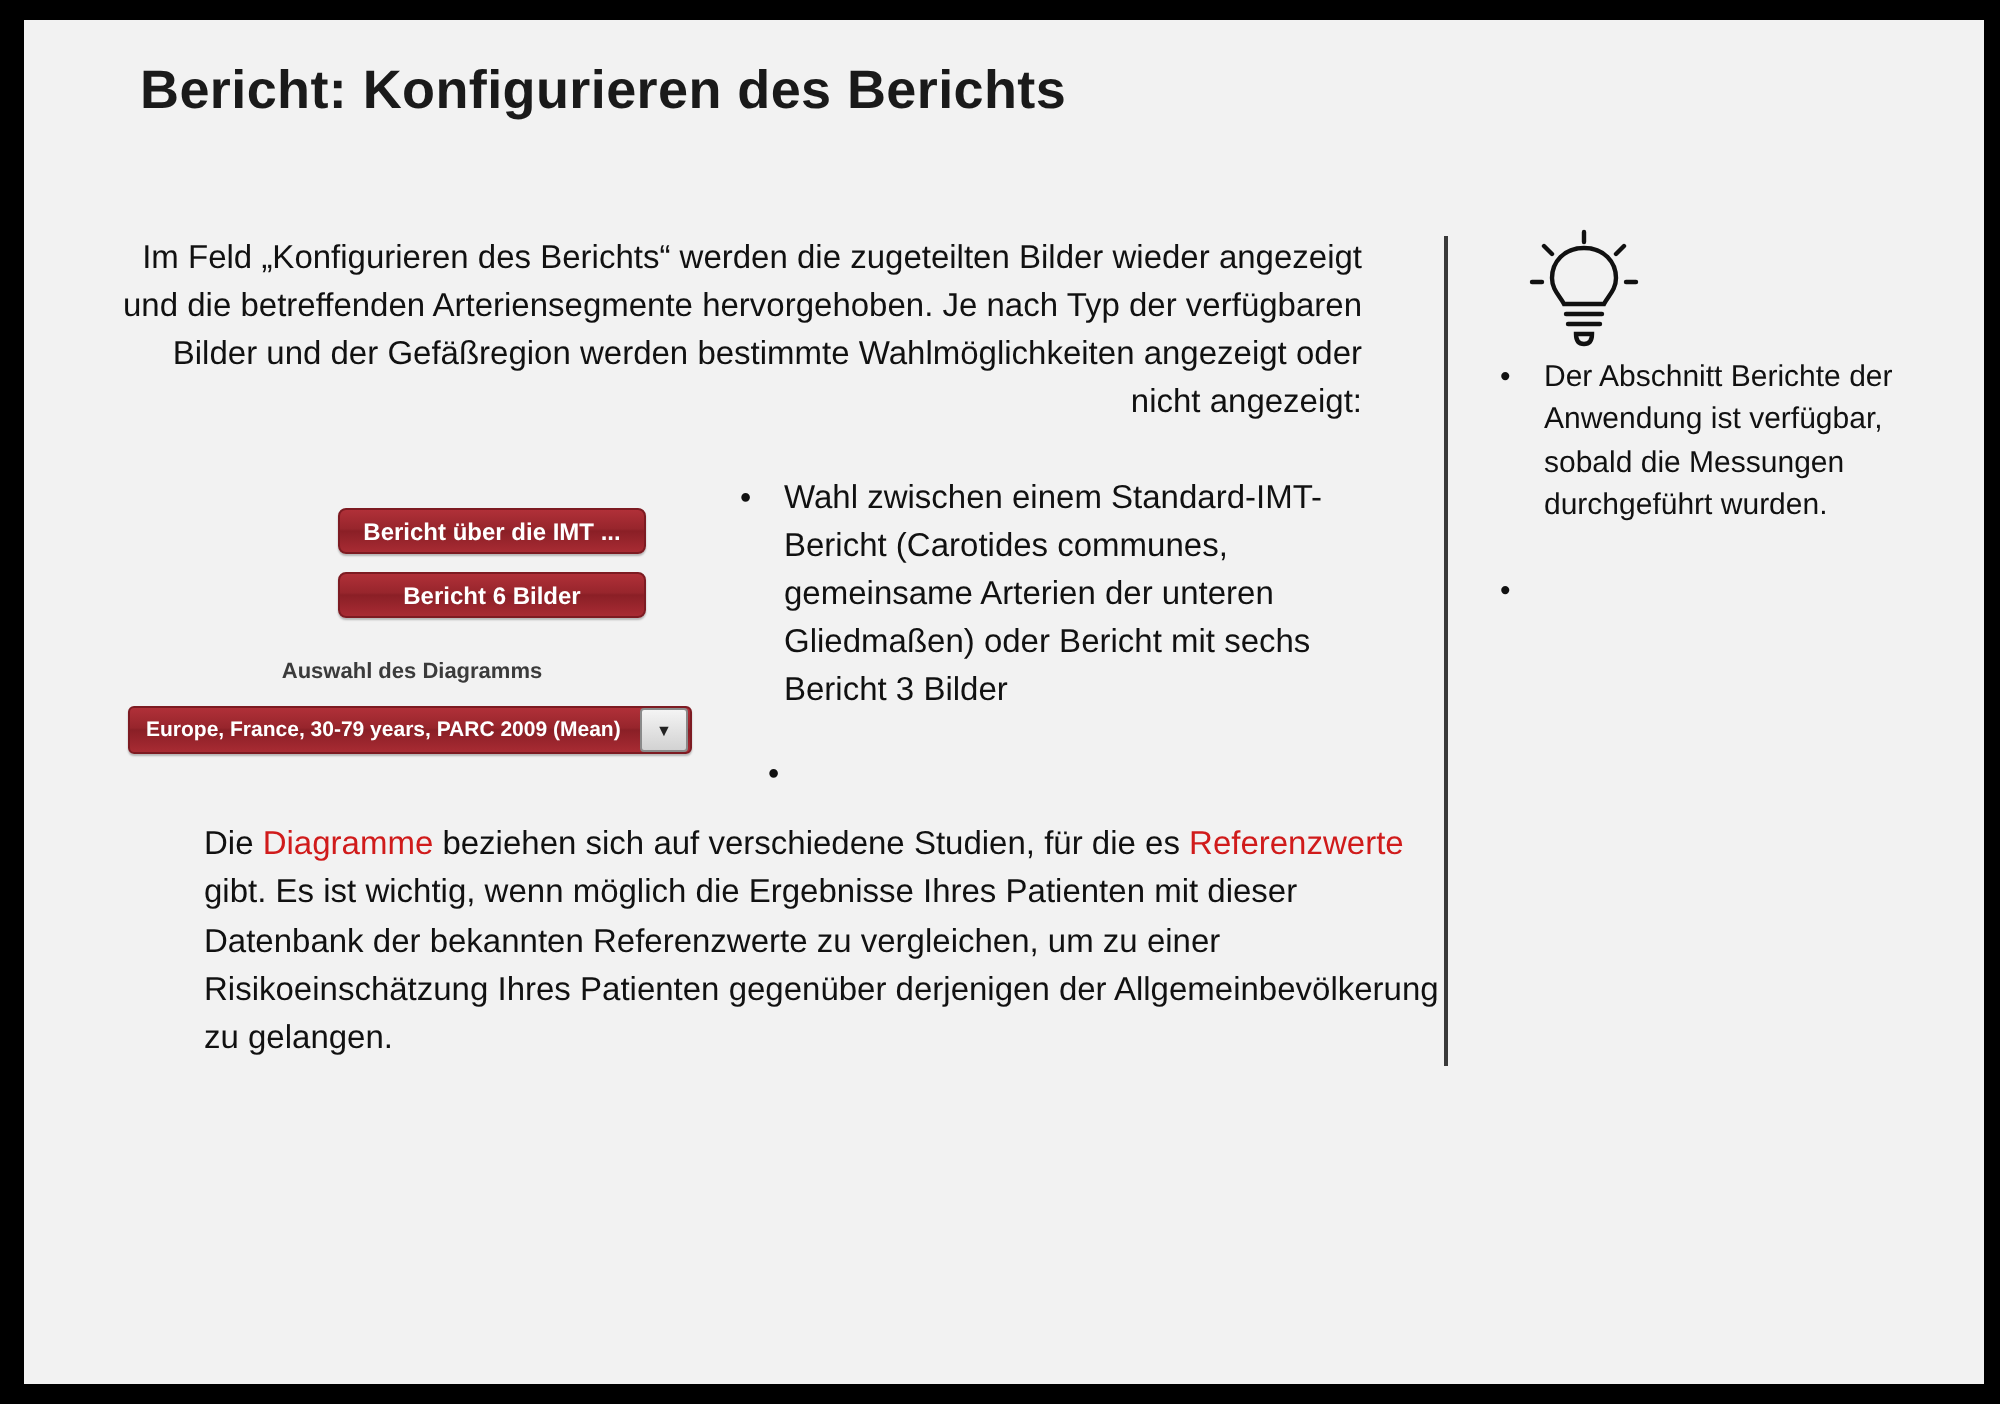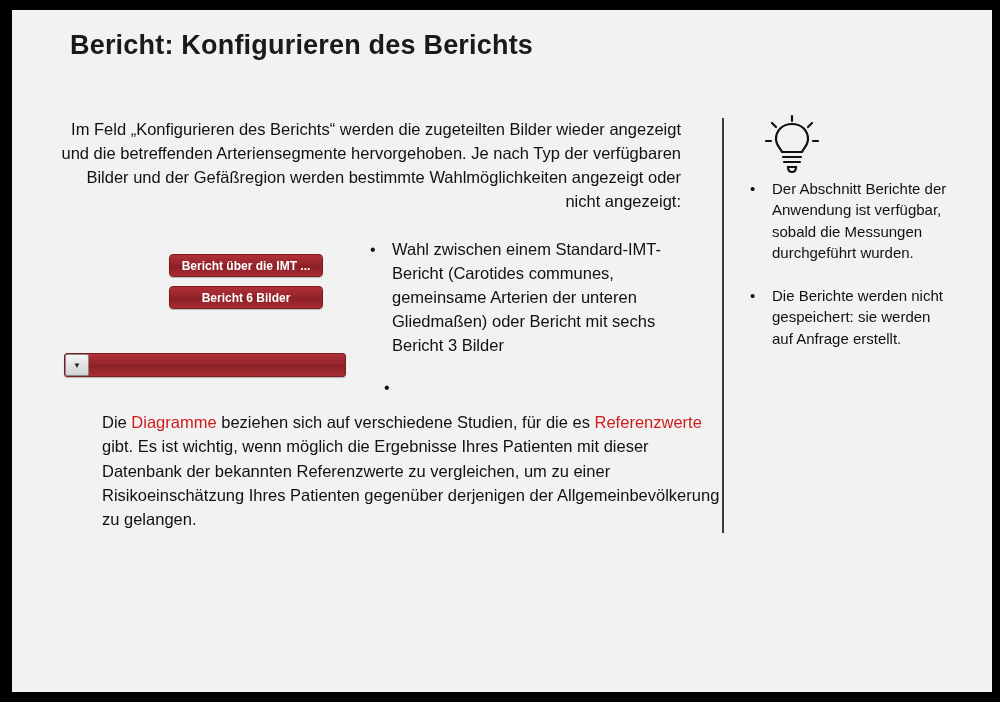--- a/index.html
+++ b/index.html
@@ -183,21 +183,23 @@
 
 <div class="slide">
 
   <div class="title">Bericht: Konfigurieren des Berichts</div>
 
   <div class="intro">Im Feld „Konfigurieren des Berichts“ werden die zugeteilten Bilder wieder angezeigt und die betreffenden Arteriensegmente hervorgehoben. Je nach Typ der verfügbaren Bilder und der Gefäßregion werden bestimmte Wahlmöglichkeiten angezeigt oder nicht angezeigt:</div>
 
   <div class="widget">
     <div class="btn-red" id="btn-imt">Bericht über die IMT ...</div>
     <div class="btn-red" id="btn-six">Bericht 6 Bilder</div>
+    <div class="widget-label">Auswahl des Diagramms</div>
     <div class="combo">
+      <div class="combo-text">Europe, France, 30-79 years, PARC 2009 (Mean)</div>
       <div class="combo-arrow">▼</div>
     </div>
   </div>
 
   <div class="bullets-mid">
     <div class="b-row">
       <div class="dot">•</div>
       <div class="btext">Wahl zwischen einem Standard-IMT-Bericht (Carotides communes, gemeinsame Arterien der unteren Gliedmaßen) oder Bericht mit sechs Bericht 3 Bilder</div>
     </div>
     <div class="b-row" style="margin-top:16px;padding-left:14px;">
@@ -227,17 +229,16 @@
     </svg>
   </div>
 
   <div class="right-list">
     <div class="b-row">
       <div class="dot">•</div>
       <div class="btext">Der Abschnitt Berichte der Anwendung ist verfügbar, sobald die Messungen durchgeführt wurden.</div>
     </div>
     <div class="b-row">
       <div class="dot">•</div>
-      <div class="btext">Die Berichte werden nicht gespeichert: sie werden auf Anfrage erstellt.</div>
     </div>
   </div>
 
 </div>
 
 </body></html>

